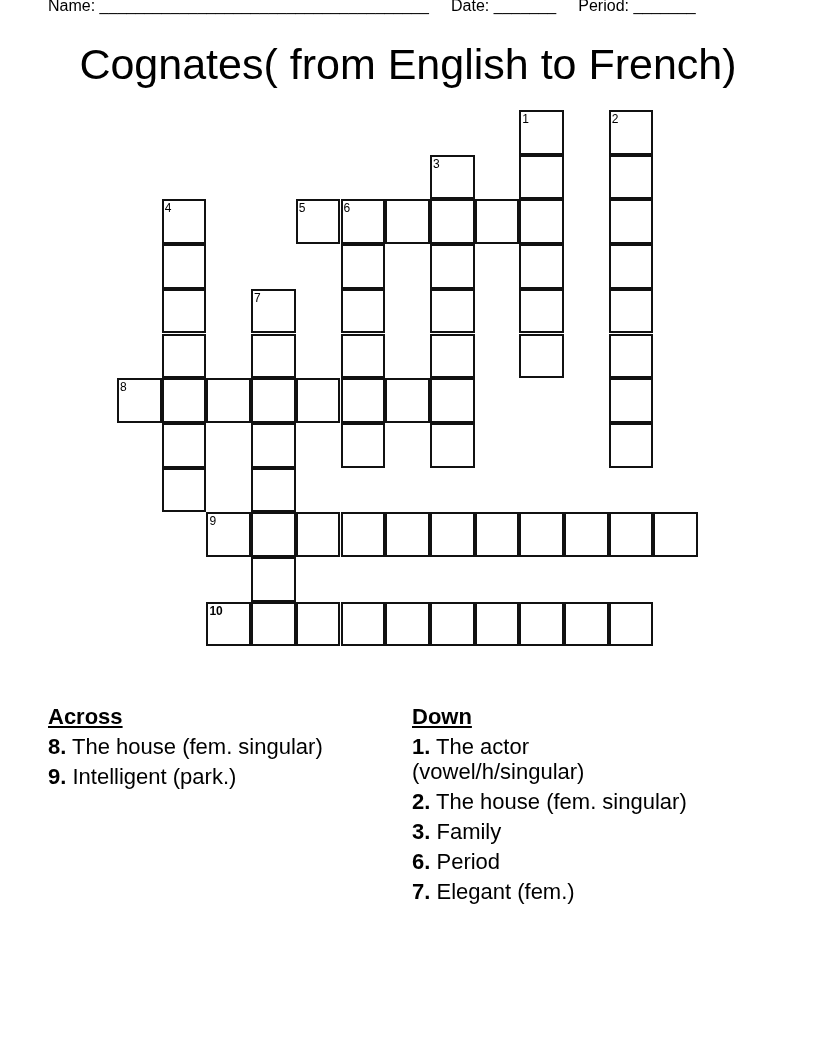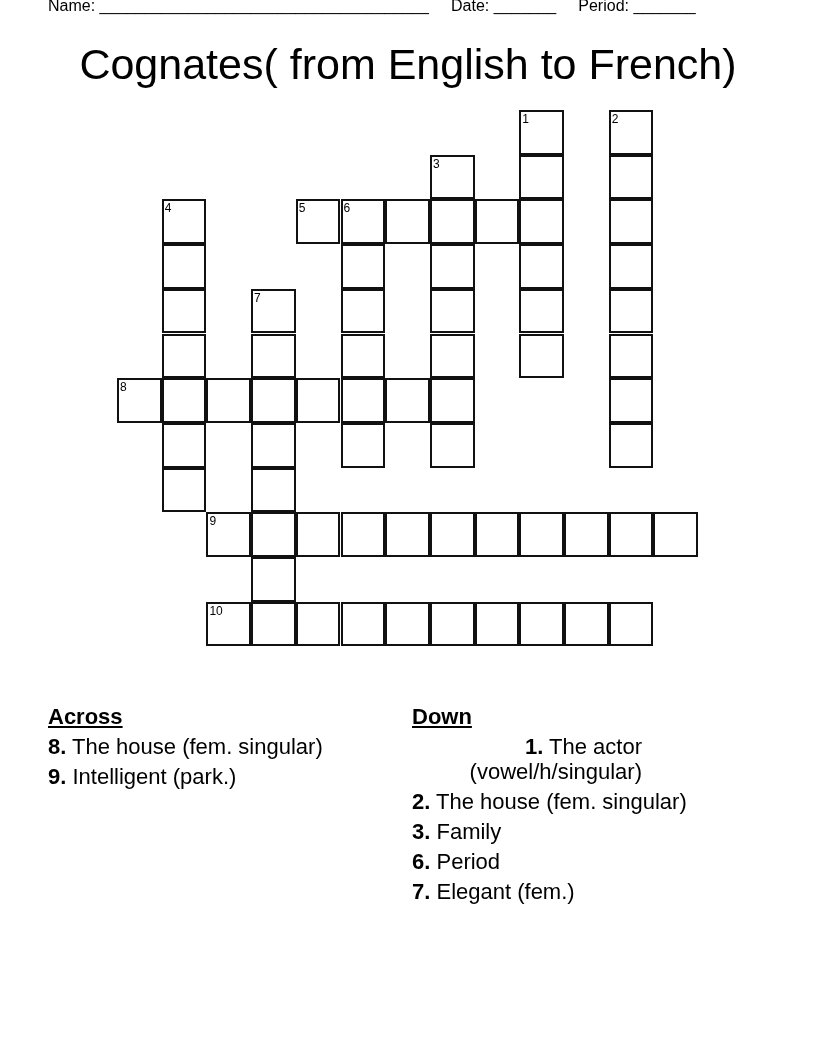--- a/index.html
+++ b/index.html
@@ -100,39 +100,39 @@
     </div>
     <div class="cell" style="left: 295.8px; top: 512.3px;"></div>
     <div class="cell" style="left: 340.5px; top: 512.3px;"></div>
     <div class="cell" style="left: 385.2px; top: 512.3px;"></div>
     <div class="cell" style="left: 429.9px; top: 512.3px;"></div>
     <div class="cell" style="left: 474.6px; top: 512.3px;"></div>
     <div class="cell" style="left: 519.3px; top: 512.3px;"></div>
     <div class="cell" style="left: 564px; top: 512.3px;"></div>
     <div class="cell" style="left: 608.7px; top: 512.3px;"></div>
     <div class="cell" style="left: 653.4px; top: 512.3px;"></div>
-    <div class="cell" style="left: 206.4px; top: 601.7px;">
+    <div class="cell" style="left: 206.4px; top: 601.7px; font-weight: bold;">
       <span class="num">10</span>
     </div>
     <div class="cell" style="left: 295.8px; top: 601.7px;"></div>
     <div class="cell" style="left: 340.5px; top: 601.7px;"></div>
     <div class="cell" style="left: 385.2px; top: 601.7px;"></div>
     <div class="cell" style="left: 429.9px; top: 601.7px;"></div>
     <div class="cell" style="left: 474.6px; top: 601.7px;"></div>
     <div class="cell" style="left: 519.3px; top: 601.7px;"></div>
     <div class="cell" style="left: 564px; top: 601.7px;"></div>
     <div class="cell" style="left: 608.7px; top: 601.7px;"></div>
   </div>
 
 <div class="clues across">
   <h3>Across</h3>
   <div class="clue"><b>8.</b><span> The house (fem. singular)</span></div>
   <div class="clue"><b>9.</b><span> Intelligent (park.)</span></div>
 </div>
 
 <div class="clues down">
   <h3>Down</h3>
-  <div class="clue wrap" style="width:230px;text-align:right;"><b>1.</b><span> The actor (vowel/h/singular)</span></div>
+  <div class="clue wrap" style="width:230px;"><b>1.</b><span> The actor (vowel/h/singular)</span></div>
   <div class="clue"><b>2.</b><span> The house (fem. singular)</span></div>
   <div class="clue"><b>3.</b><span> Family</span></div>
   <div class="clue"><b>6.</b><span> Period</span></div>
   <div class="clue"><b>7.</b><span> Elegant (fem.)</span></div>
 </div>
 
 </body></html>

